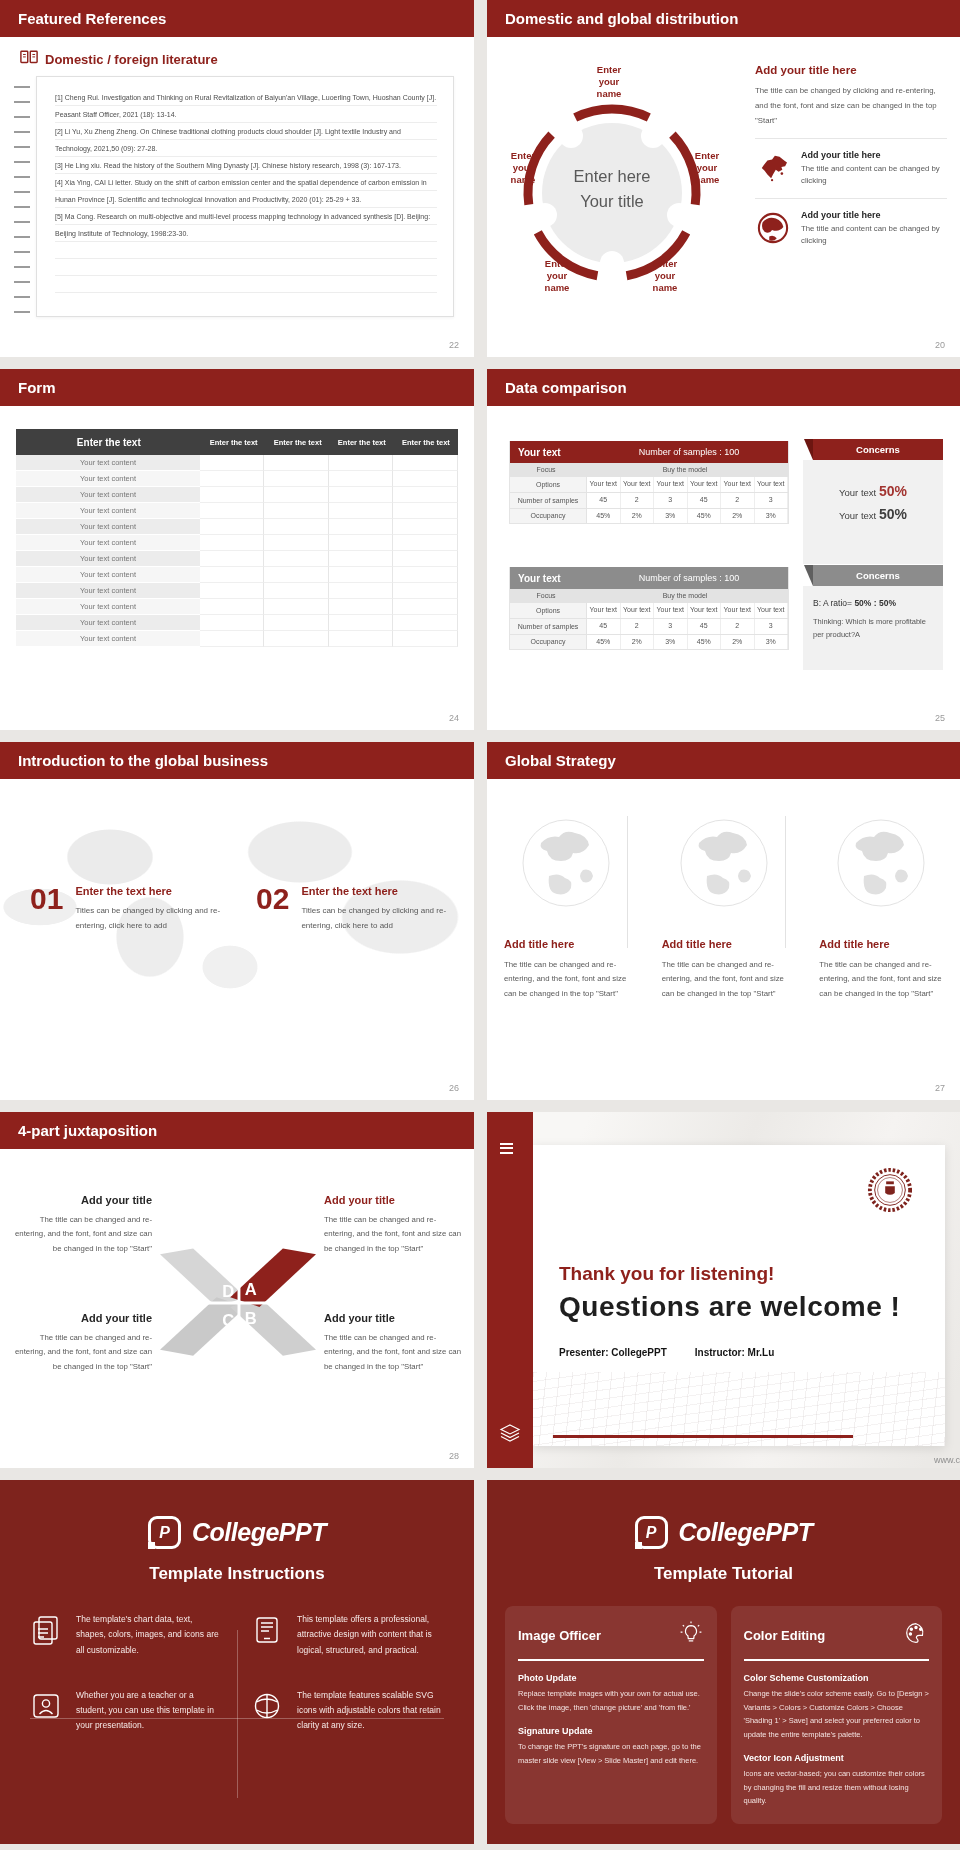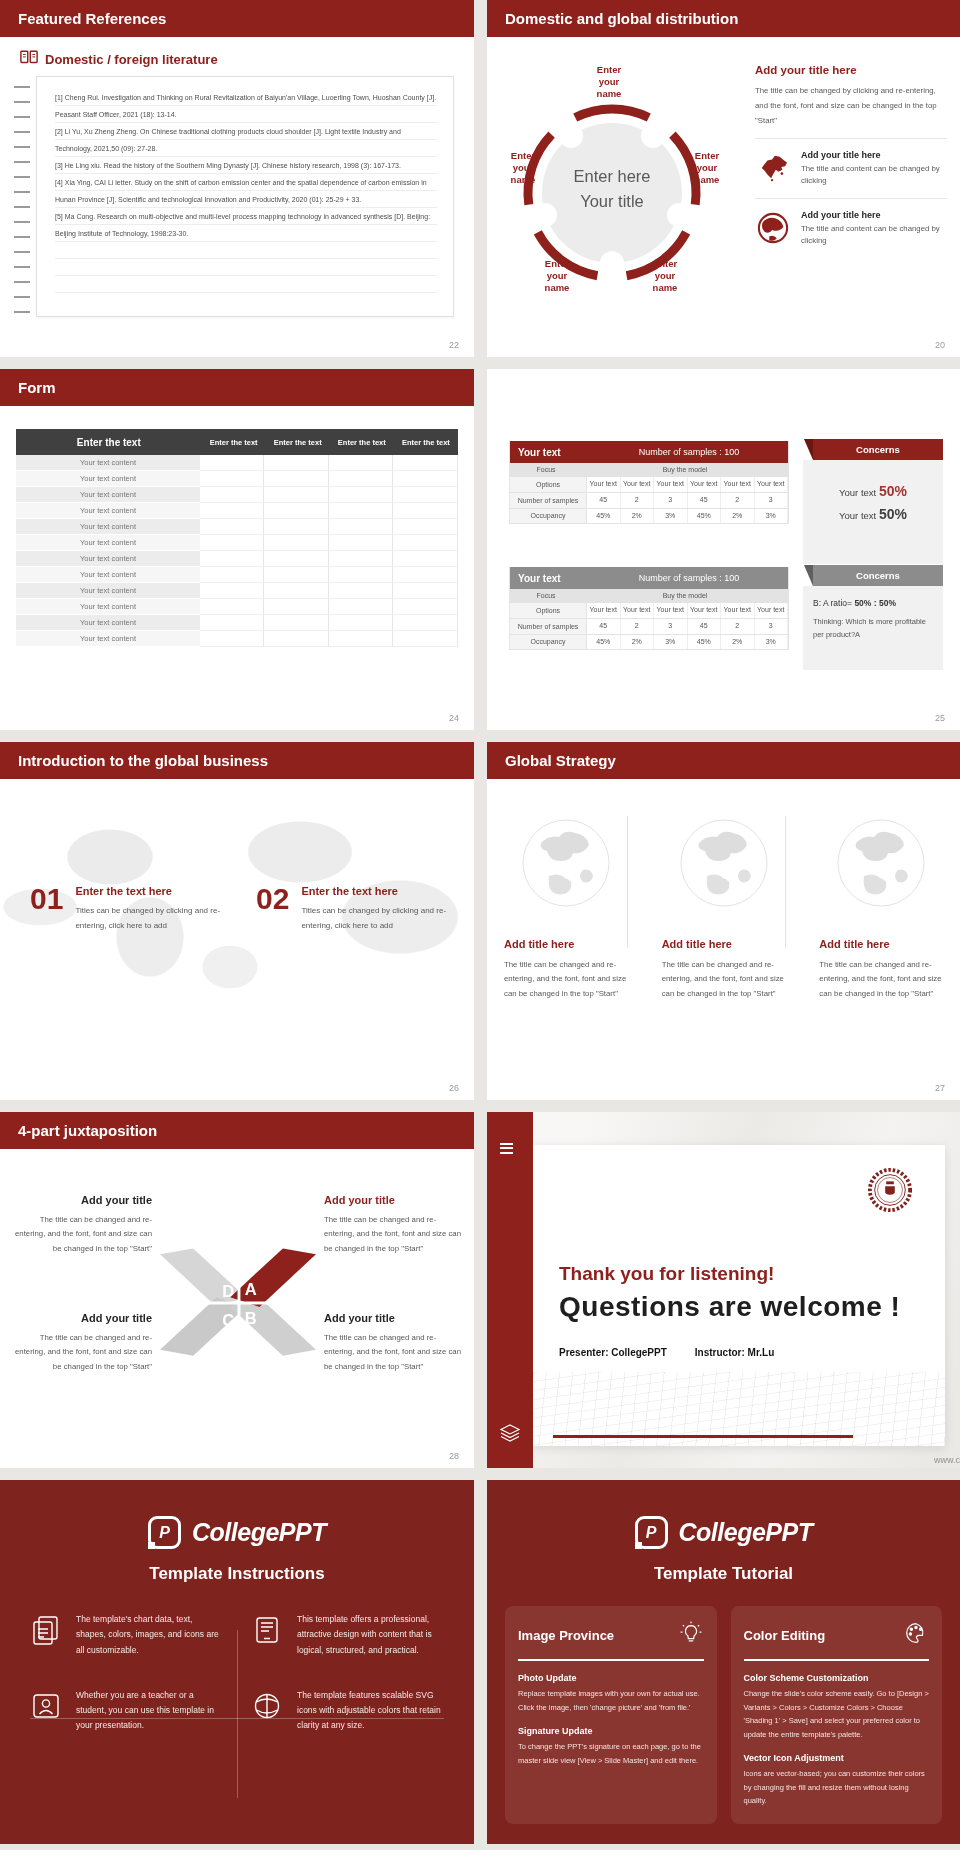--- a/index.html
+++ b/index.html
@@ -374,20 +374,23 @@
           <span class="ft-c"></span>
           <span class="ft-c"></span>
           <span class="ft-c"></span>
         </div>
         </div>
     </div>
     <span class="pagenum">24</span>
   </section>
 
   <section class="slide s25">
+    <header class="bar">
+      <span class="bar-title">Data comparison</span>
+    </header>
 
     <div class="dtable t1">
       <div class="dt-head red-bg">
         <span class="dt-corner">Your text</span>
         <span class="dt-title">Number of samples : 100</span>
       </div>
       <div class="dt-sub">
         <span class="dt-sub-label">Focus</span>
         <span class="dt-sub-val">Buy the model</span>
       </div>
@@ -697,21 +700,21 @@
     <div class="logo">
       <span class="logo-mark">
           <b>P</b>
         </span>
       <span class="logo-word">CollegePPT</span>
     </div>
     <h2 class="f-heading">Template Tutorial</h2>
     <div class="tut-cards">
       <div class="tut-card">
         <div class="tc-head">
-          <h3>Image Province</h3>
+          <h3>Image Officer</h3>
           <span class="tc-icon">
             <svg viewBox="0 0 28 28" width="26" height="26">
                 <g fill="none" stroke="#fff" stroke-width="1.3">
             <path d="M14 6 a6 6 0 0 1 3.4 10.9 l-.5 3.1 h-5.8 l-.5 -3.1 A6 6 0 0 1 14 6z"></path>
             <path d="M11.6 22.5 h4.8"></path>
                   <path d="M14 1.5v2M5.2 5.5l1.4 1.4M22.8 5.5l-1.4 1.4M2.8 13h2M23.2 13h2"></path>
                 </g>
               </svg>
           </span>
         </div>

